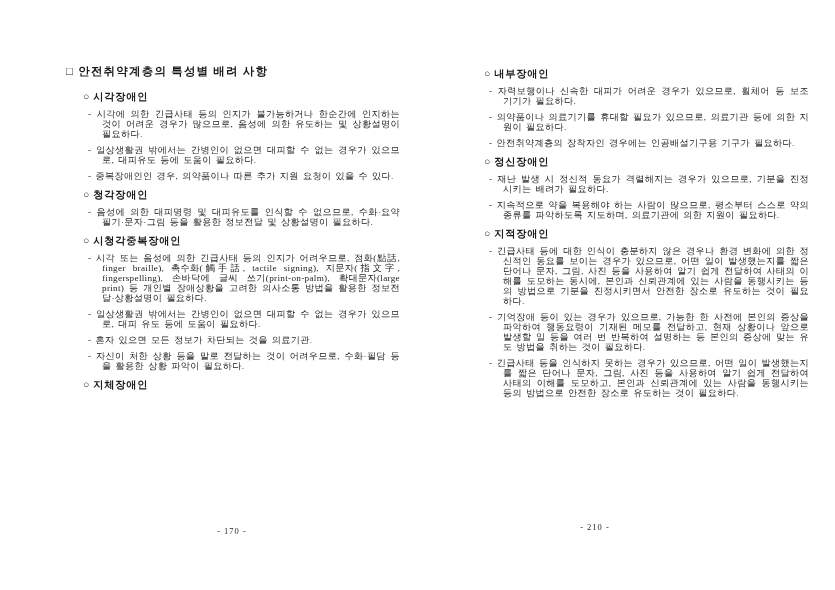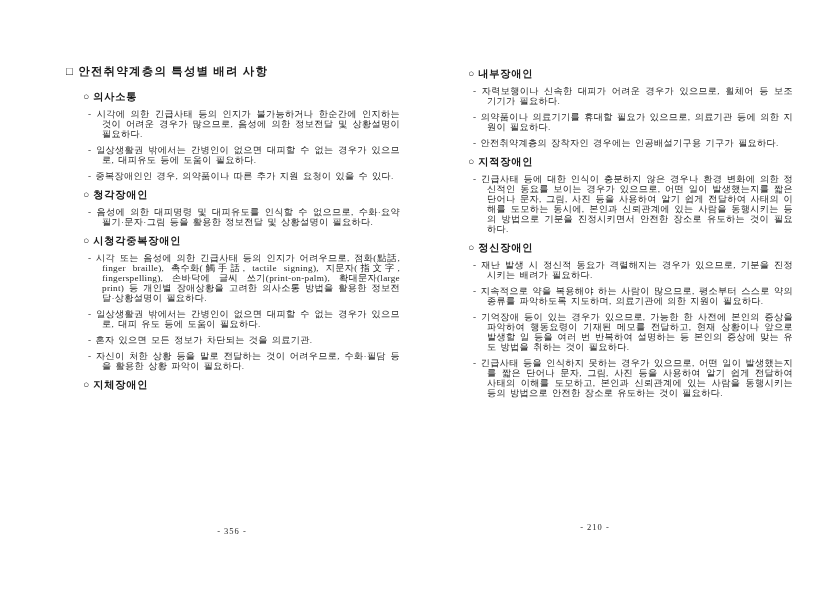--- a/index.html
+++ b/index.html
@@ -17,21 +17,21 @@
   }
   .page {
     position: absolute;
     top: 0;
     height: 590px;
     background: #ffffff;
   }
   .page-left  { left: 64px;  width: 336px; }
   .page-right { left: 449px; width: 344px; }
   .page-content-left  { position: absolute; top: 64px; left: 0; width: 336px; }
-  .page-content-right { position: absolute; top: 60px; left: 0; width: 344px; }
+  .page-content-right { position: absolute; top: 60px; left: 16px; width: 344px; }
   .doc-title {
     font-size: 11.5px;
     font-weight: bold;
     letter-spacing: 1.2px;
     margin: 0 0 11px 2px;
     color: #1b1b1b;
   }
   .section { margin: 0; }
   .section-heading {
     font-size: 10.2px;
@@ -63,22 +63,22 @@
 </style>
 </head>
 <body>
 
 <div class="page page-left">
   <div class="page-content-left">
 
     <div class="doc-title">□ 안전취약계층의 특성별 배려 사항</div>
 
     <div class="section">
-      <div class="section-heading">○ 의사소통</div>
-      <p class="bullet">- 시각에 의한 긴급사태 등의 인지가 불가능하거나 한순간에 인지하는 것이 어려운 경우가 많으므로, 음성에 의한 정보전달 및 상황설명이 필요하다.</p>
+      <div class="section-heading">○ 시각장애인</div>
+      <p class="bullet">- 시각에 의한 긴급사태 등의 인지가 불가능하거나 한순간에 인지하는 것이 어려운 경우가 많으므로, 음성에 의한 유도하는 및 상황설명이 필요하다.</p>
       <p class="bullet">- 일상생활권 밖에서는 간병인이 없으면 대피할 수 없는 경우가 있으므로, 대피유도 등에 도움이 필요하다.</p>
       <p class="bullet">- 중복장애인인 경우, 의약품이나 따른 추가 지원 요청이 있을 수 있다.</p>
     </div>
 
     <div class="section">
       <div class="section-heading">○ 청각장애인</div>
       <p class="bullet">- 음성에 의한 대피명령 및 대피유도를 인식할 수 없으므로, 수화·요약 필기·문자·그림 등을 활용한 정보전달 및 상황설명이 필요하다.</p>
     </div>
 
     <div class="section">
@@ -103,32 +103,32 @@
   <div class="page-content-right">
 
     <div class="section">
       <div class="section-heading">○ 내부장애인</div>
       <p class="bullet">- 자력보행이나 신속한 대피가 어려운 경우가 있으므로, 휠체어 등 보조 기기가 필요하다.</p>
       <p class="bullet">- 의약품이나 의료기기를 휴대할 필요가 있으므로, 의료기관 등에 의한 지원이 필요하다.</p>
       <p class="bullet">- 안전취약계층의 장착자인 경우에는 인공배설기구용 기구가 필요하다.</p>
     </div>
 
     <div class="section">
-      <div class="section-heading">○ 지적장애인</div>
-      <p class="bullet">- 긴급사태 등에 대한 인식이 충분하지 않은 경우나 환경 변화에 의한 정신적인 동요를 보이는 경우가 있으므로, 어떤 일이 발생했는지를 짧은 단어나 문자, 그림, 사진 등을 사용하여 알기 쉽게 전달하여 사태의 이해를 도모하는 동시에, 본인과 신뢰관계에 있는 사람을 동행시키는 등의 방법으로 기분을 진정시키면서 안전한 장소로 유도하는 것이 필요하다.</p>
+      <div class="section-heading">○ 정신장애인</div>
+      <p class="bullet">- 재난 발생 시 정신적 동요가 격렬해지는 경우가 있으므로, 기분을 진정시키는 배려가 필요하다.</p>
+      <p class="bullet">- 지속적으로 약을 복용해야 하는 사람이 많으므로, 평소부터 스스로 약의 종류를 파악하도록 지도하며, 의료기관에 의한 지원이 필요하다.</p>
     </div>
 
     <div class="section">
-      <div class="section-heading">○ 정신장애인</div>
-      <p class="bullet">- 재난 발생 시 정신적 동요가 격렬해지는 경우가 있으므로, 기분을 진정시키는 배려가 필요하다.</p>
-      <p class="bullet">- 지속적으로 약을 복용해야 하는 사람이 많으므로, 평소부터 스스로 약의 종류를 파악하도록 지도하며, 의료기관에 의한 지원이 필요하다.</p>
+      <div class="section-heading">○ 지적장애인</div>
+      <p class="bullet">- 긴급사태 등에 대한 인식이 충분하지 않은 경우나 환경 변화에 의한 정신적인 동요를 보이는 경우가 있으므로, 어떤 일이 발생했는지를 짧은 단어나 문자, 그림, 사진 등을 사용하여 알기 쉽게 전달하여 사태의 이해를 도모하는 동시에, 본인과 신뢰관계에 있는 사람을 동행시키는 등의 방법으로 기분을 진정시키면서 안전한 장소로 유도하는 것이 필요하다.</p>
     </div>
 
     <div class="section">
       <p class="bullet">- 기억장애 등이 있는 경우가 있으므로, 가능한 한 사전에 본인의 증상을 파악하여 행동요령이 기재된 메모를 전달하고, 현재 상황이나 앞으로 발생할 일 등을 여러 번 반복하여 설명하는 등 본인의 증상에 맞는 유도 방법을 취하는 것이 필요하다.</p>
       <p class="bullet">- 긴급사태 등을 인식하지 못하는 경우가 있으므로, 어떤 일이 발생했는지를 짧은 단어나 문자, 그림, 사진 등을 사용하여 알기 쉽게 전달하여 사태의 이해를 도모하고, 본인과 신뢰관계에 있는 사람을 동행시키는 등의 방법으로 안전한 장소로 유도하는 것이 필요하다.</p>
     </div>
 
   </div>
 </div>
 
-<div class="page-number page-number-left">- 356 -</div>
+<div class="page-number page-number-left">- 170 -</div>
 <div class="page-number page-number-right">- 210 -</div>
 
 </body></html>

